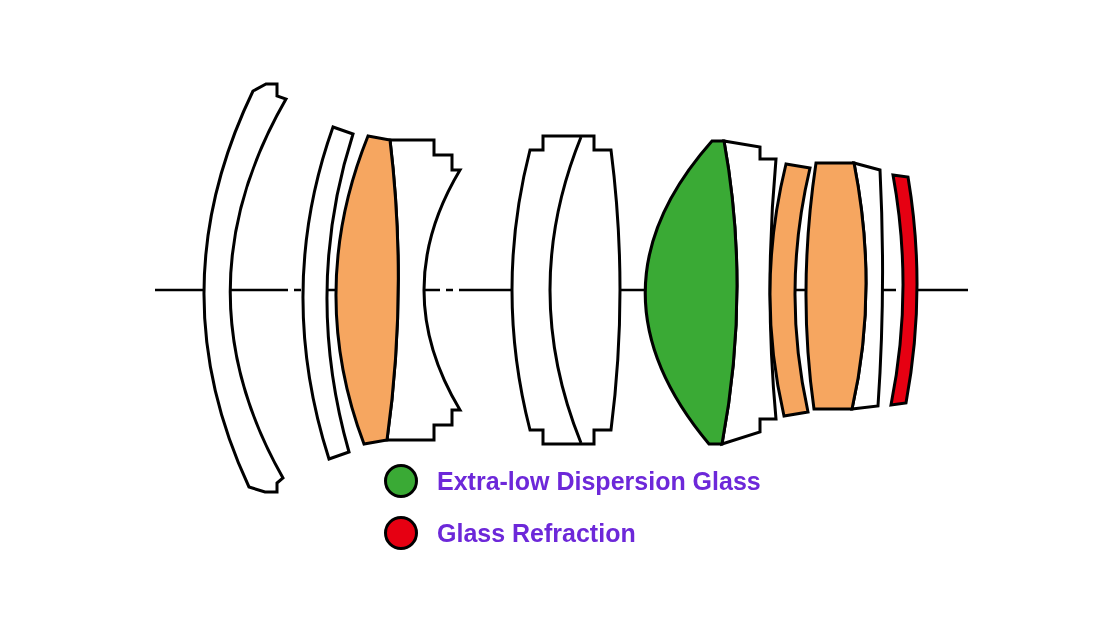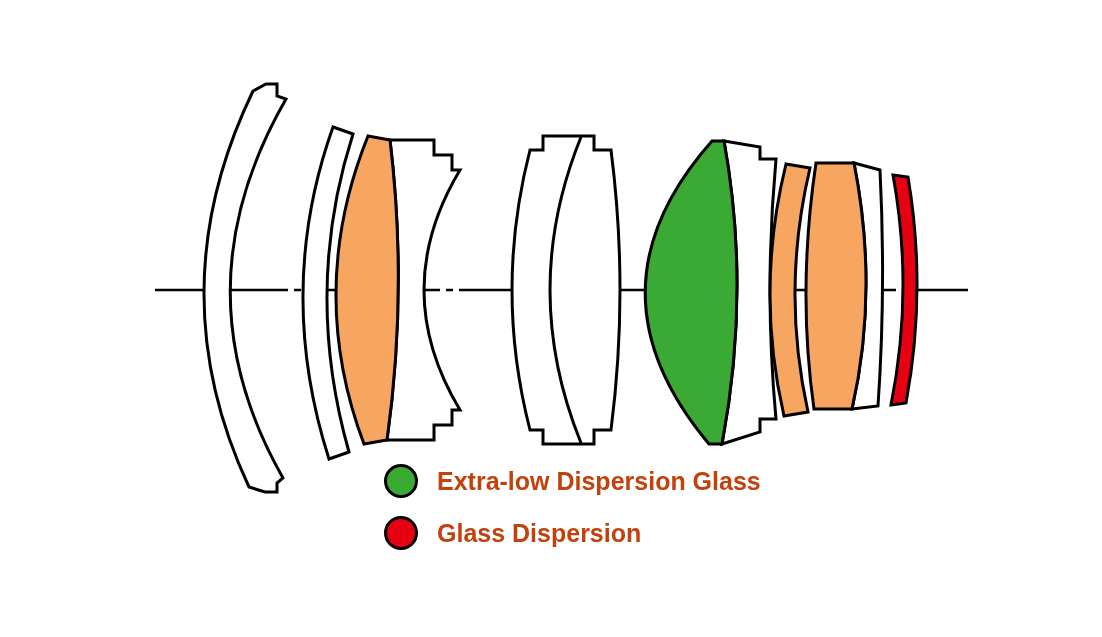--- a/index.html
+++ b/index.html
@@ -45,21 +45,21 @@
   }
   .legend-row {
     display: flex;
     align-items: center;
     gap: 18px;
     height: 36px;
   }
   .legend-label {
     font-size: 25px;
     font-weight: bold;
-    color: #c2410c;
+    color: #6d28d9;
     white-space: nowrap;
     line-height: 36px;
     text-align: center;
   }
 </style>
 </head>
 <body>
 
 <div class="canvas">
 
@@ -98,18 +98,18 @@
       <svg width="36" height="36">
         <circle cx="18" cy="18" r="15.5" stroke="#000000" stroke-width="3" fill="#3aaa35"></circle>
       </svg>
       <span class="legend-label">Extra-low Dispersion Glass</span>
     </div>
 
     <div class="legend-row">
       <svg width="36" height="36">
         <circle cx="18" cy="18" r="15.5" stroke="#000000" stroke-width="3" fill="#e60012"></circle>
       </svg>
-      <span class="legend-label">Glass Dispersion</span>
+      <span class="legend-label">Glass Refraction</span>
     </div>
 
 
   </div>
 </div>
 
 </body></html>

